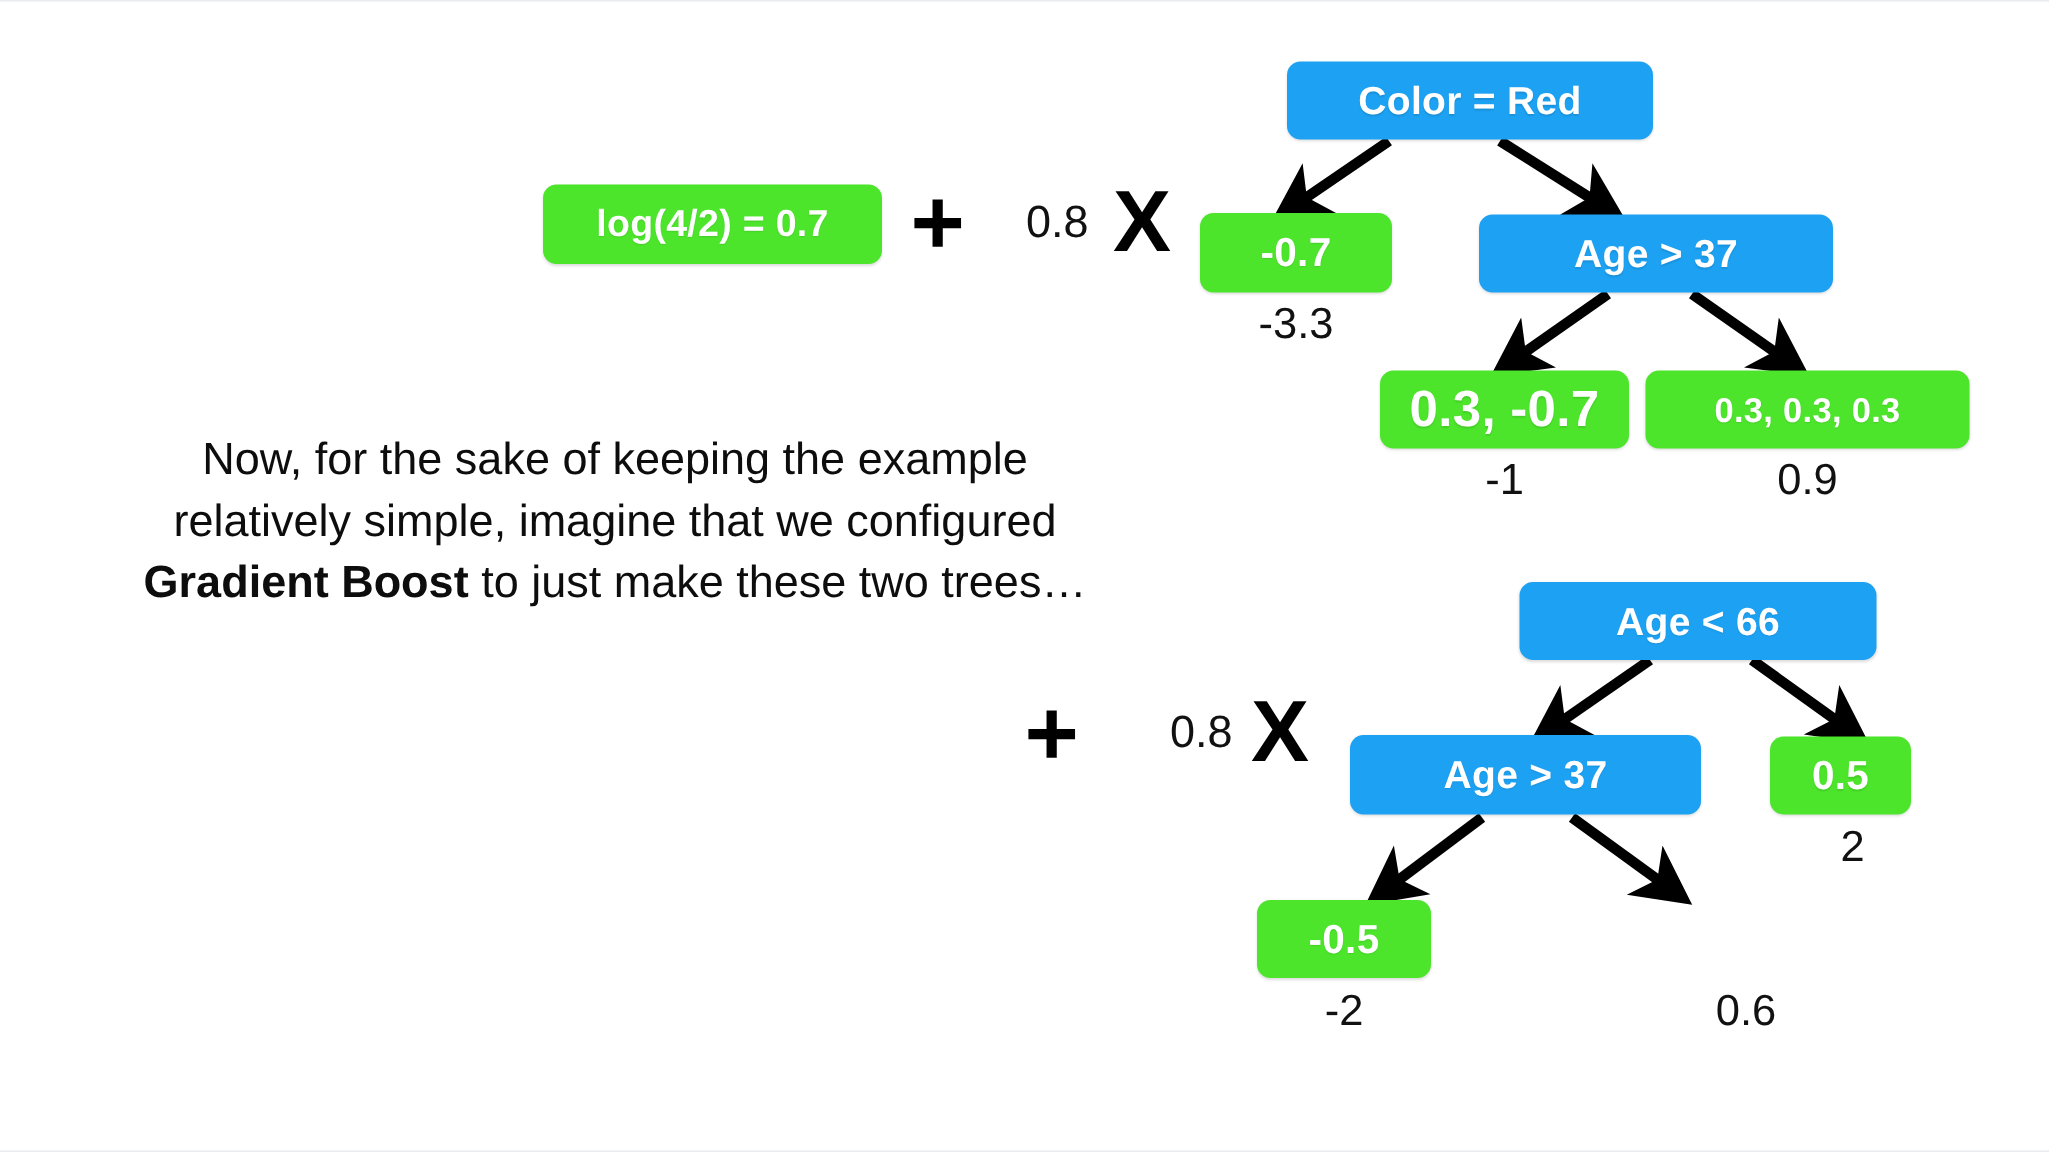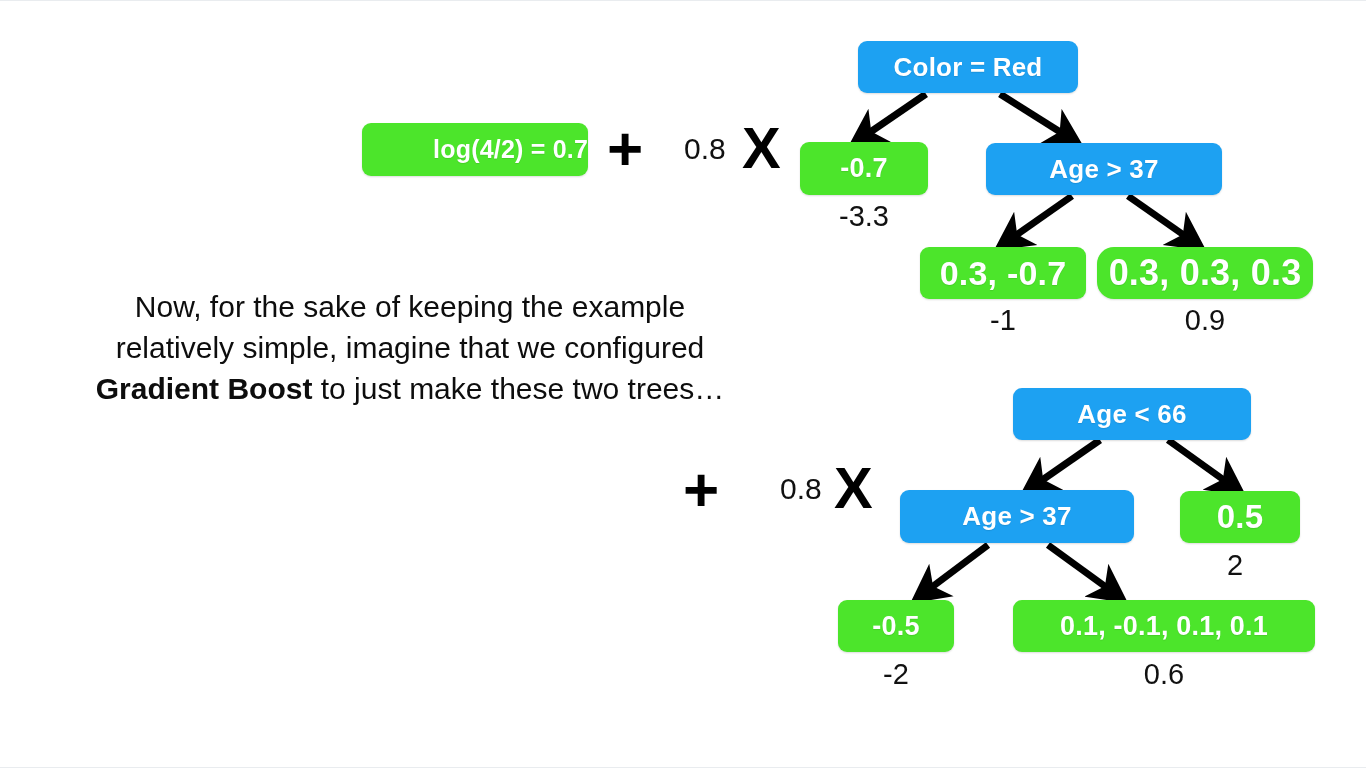--- a/index.html
+++ b/index.html
@@ -133,47 +133,47 @@
       <line x1="1100" y1="440" x2="1038" y2="483"></line>
 
       <line x1="1168" y1="440" x2="1228" y2="483"></line>
 
       <line x1="988" y1="545" x2="928" y2="590"></line>
 
       <line x1="1048" y1="545" x2="1110" y2="590"></line>
     </g>
   </svg>
 
-  <div class="node green" style="left:362px; top:123px; width:226px; height:53px; font-size:25px;justify-content:flex-end;">
+  <div class="node green" style="left:362px; top:123px; width:226px; height:53px; font-size:25px;">
     <span>log(4/2) = 0.7</span>
   </div>
 
   <div class="op-plus" style="left:607px; top:118px; font-size:62px;">+</div>
   <div class="op-scalar" style="left:684px; top:134px;">0.8</div>
   <div class="op-times" style="left:742px; top:119px;">X</div>
 
-  <div class="node blue" style="left:858px; top:41px; width:220px; height:52px; font-size:26px;">
+  <div class="node blue" style="left:858px; top:41px; width:244px; height:52px; font-size:26px;">
     <span>Color = Red</span>
   </div>
 
   <div class="node green" style="left:800px; top:142px; width:128px; height:53px; font-size:27px;">
     <span>-0.7</span>
   </div>
   <div class="value-label" style="left:800px; top:200px; width:128px;">-3.3</div>
 
   <div class="node blue" style="left:986px; top:143px; width:236px; height:52px; font-size:26px;">
     <span>Age &gt; 37</span>
   </div>
 
   <div class="node green" style="left:920px; top:247px; width:166px; height:52px; font-size:34px;">
     <span>0.3, -0.7</span>
   </div>
   <div class="value-label" style="left:920px; top:304px; width:166px;">-1</div>
 
-  <div class="node green" style="left:1097px; top:247px; width:216px; height:52px; font-size:36px;border-radius:17px;">
+  <div class="node green" style="left:1097px; top:247px; width:216px; height:52px; font-size:23px;">
     <span>0.3, 0.3, 0.3</span>
   </div>
   <div class="value-label" style="left:1097px; top:304px; width:216px;">0.9</div>
 
   <div id="body-text">
     <div>Now, for the sake of keeping the example</div>
     <div>relatively simple, imagine that we configured</div>
     <div><span class="strong">Gradient Boost</span><span> to just make these two trees…</span></div>
   </div>
 
@@ -182,28 +182,25 @@
   <div class="op-times" style="left:834px; top:459px;">X</div>
 
   <div class="node blue" style="left:1013px; top:388px; width:238px; height:52px; font-size:26px;">
     <span>Age &lt; 66</span>
   </div>
 
   <div class="node blue" style="left:900px; top:490px; width:234px; height:53px; font-size:26px;">
     <span>Age &gt; 37</span>
   </div>
 
-  <div class="node green" style="left:1180px; top:491px; width:120px; height:52px; font-size:33px;">
+  <div class="node green" style="left:1180px; top:491px; width:94px; height:52px; font-size:27px;">
     <span>0.5</span>
   </div>
   <div class="value-label" style="left:1180px; top:549px; width:110px;">2</div>
 
   <div class="node green" style="left:838px; top:600px; width:116px; height:52px; font-size:27px;">
     <span>-0.5</span>
   </div>
   <div class="value-label" style="left:838px; top:658px; width:116px;">-2</div>
 
-  <div class="node green" style="left:1013px; top:600px; width:302px; height:52px; font-size:27px;">
-    <span>0.1, -0.1, 0.1, 0.1</span>
-  </div>
   <div class="value-label" style="left:1013px; top:658px; width:302px;">0.6</div>
 
 </div>
 
 </body></html>

